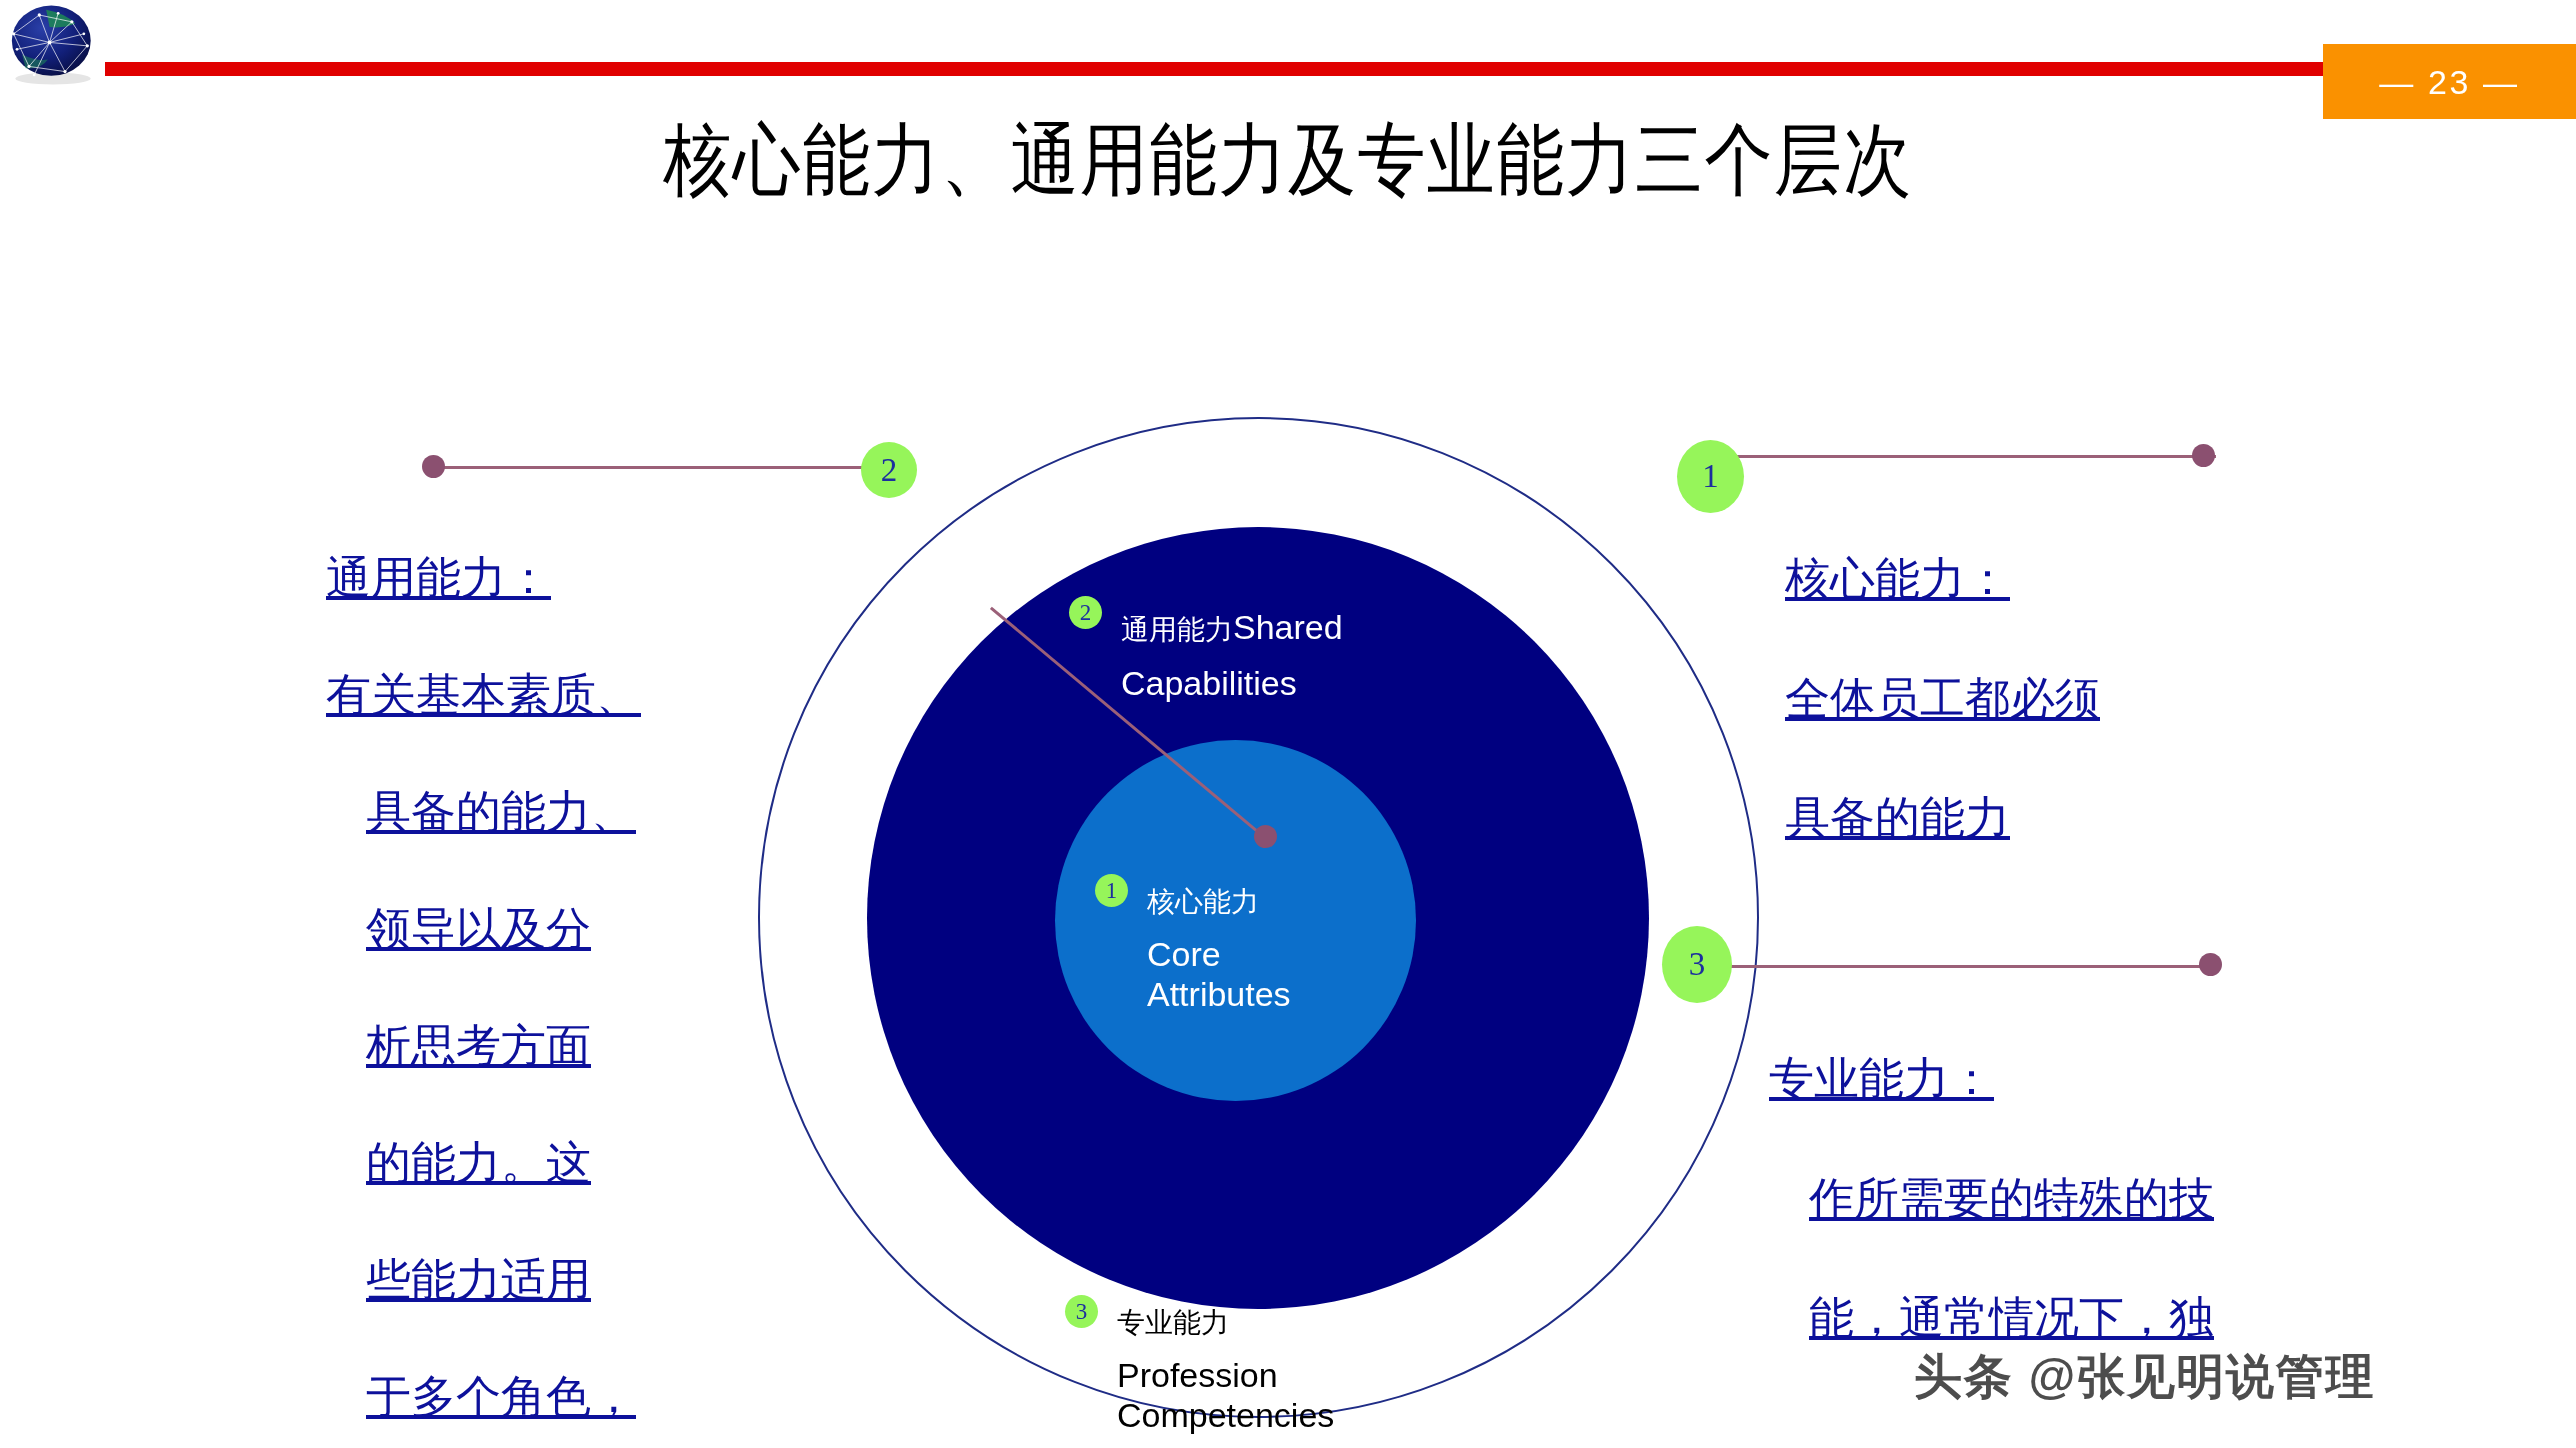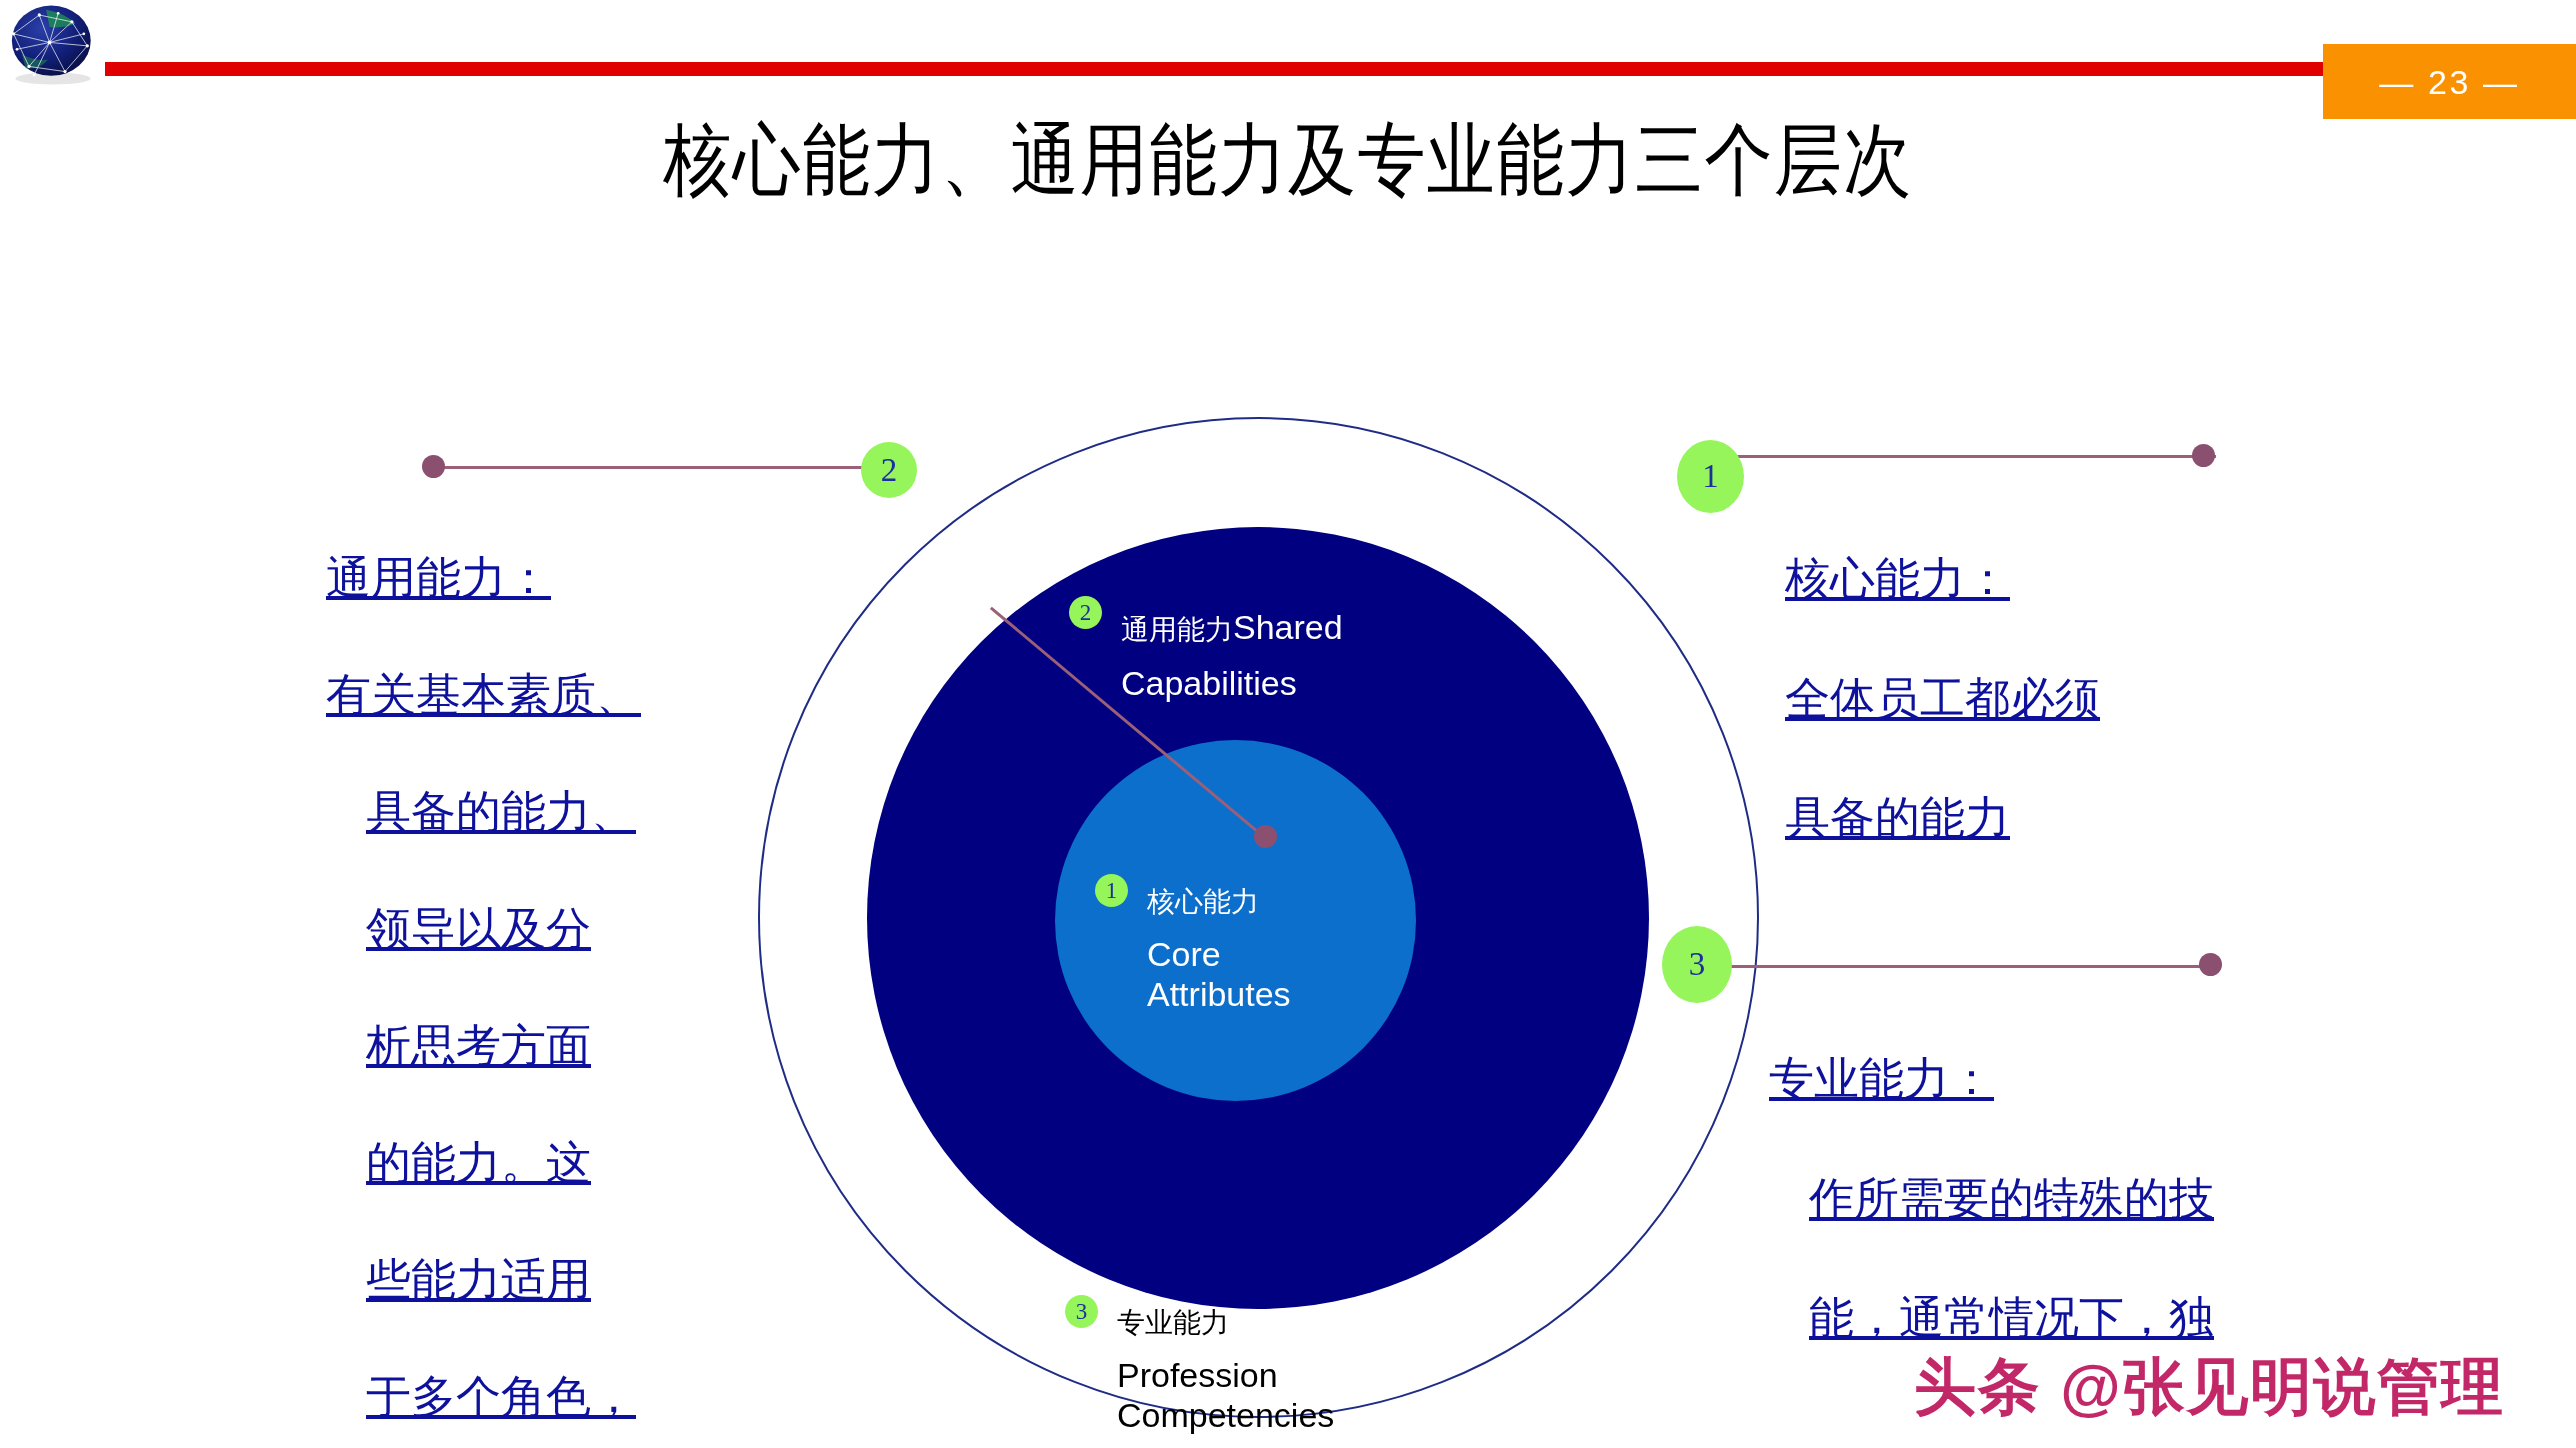--- a/index.html
+++ b/index.html
@@ -233,23 +233,23 @@
     line-height: 1.33;
   }
   .hang { display: block; text-decoration: underline; }
   .hang.ind { padding-left: 40px; }
 
   
   #watermark {
     position: absolute;
     left: 1914px;
     top: 1345px;
-    font-size: 62px;
+    font-size: 48px;
     font-weight: bold;
-    color: #be185d;
+    color: #404040;
     font-family: "Liberation Sans", sans-serif;
     letter-spacing: 1.7px;
     white-space: pre;
     opacity: 0.93;
   }
 </style>
 </head>
 <body>
 
 <div id="header-bar">

